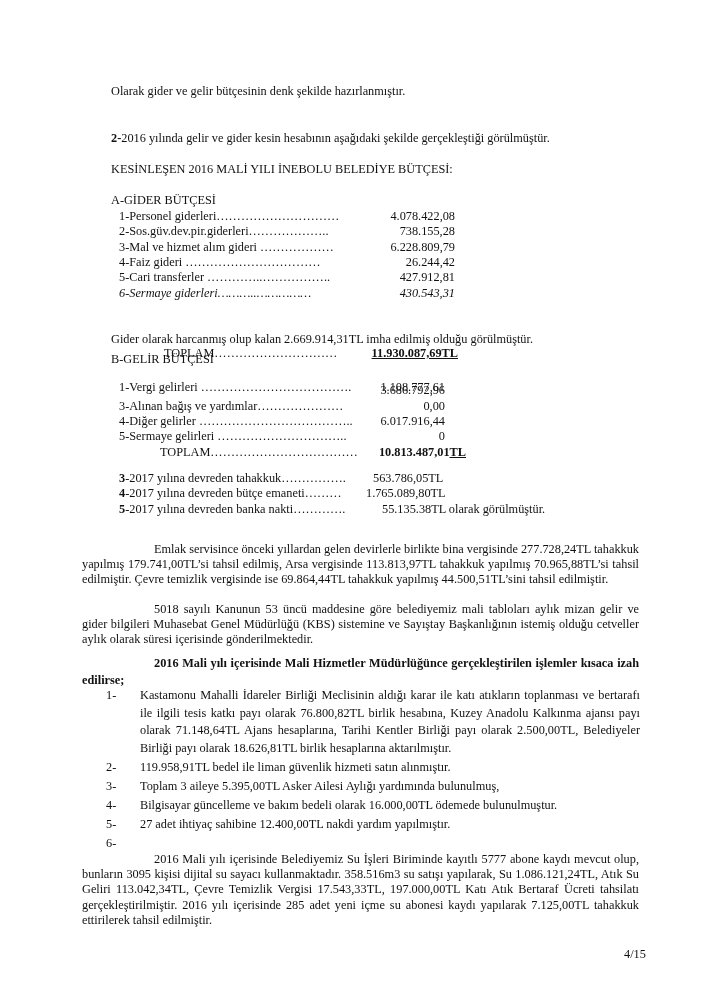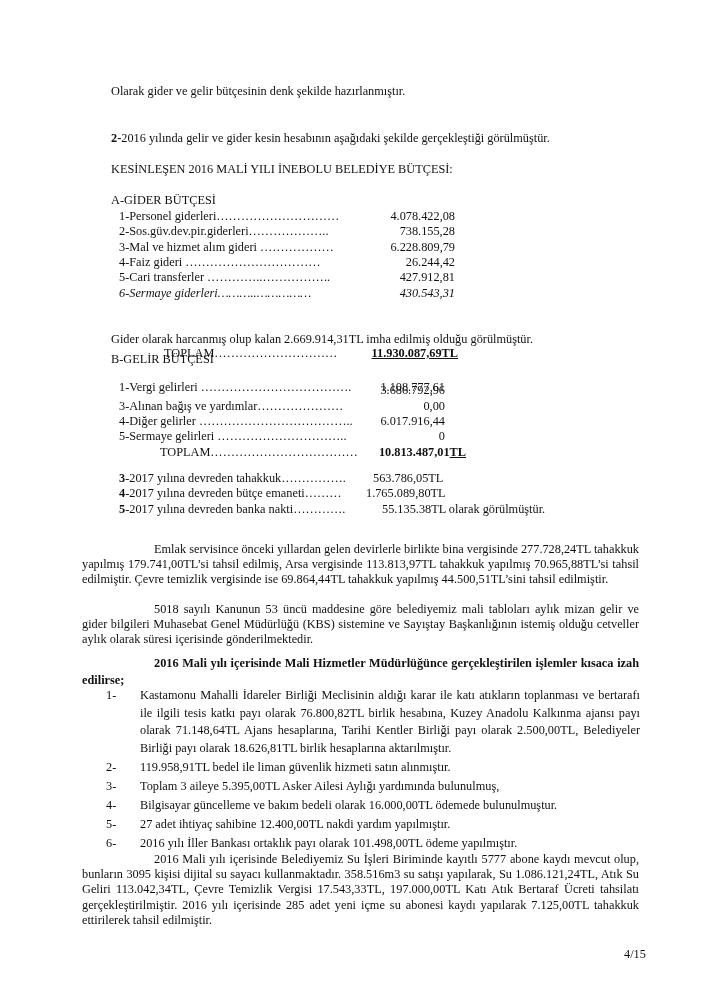--- a/index.html
+++ b/index.html
@@ -103,18 +103,18 @@
 <div class="para" style="top:602px;"><span class="ind"></span><span>5018 sayılı Kanunun 53 üncü maddesine göre belediyemiz mali tabloları aylık mizan gelir ve gider bilgileri Muhasebat Genel Müdürlüğü (KBS) sistemine ve Sayıştay Başkanlığının istemiş olduğu cetveller aylık olarak süresi içerisinde gönderilmektedir.</span></div>
 
 <div class="para b" style="top:655px; line-height:17px;"><span class="ind"></span><span>2016 Mali yılı içerisinde Mali Hizmetler Müdürlüğünce gerçekleştirilen işlemler kısaca izah edilirse;</span></div>
 
 <div class="list" style="top:687px;" id="islem-list">
     <div class="li"><span class="num">1-</span><span>Kastamonu Mahalli İdareler Birliği Meclisinin aldığı karar ile katı atıkların toplanması ve bertarafı ile ilgili tesis katkı payı olarak 76.800,82TL birlik hesabına, Kuzey Anadolu Kalkınma ajansı payı olarak 71.148,64TL Ajans hesaplarına, Tarihi Kentler Birliği payı olarak 2.500,00TL, Belediyeler Birliği payı olarak 18.626,81TL birlik hesaplarına aktarılmıştır.</span></div>
     <div class="li"><span class="num">2-</span><span>119.958,91TL bedel ile liman güvenlik hizmeti satın alınmıştır.</span></div>
     <div class="li"><span class="num">3-</span><span>Toplam 3 aileye 5.395,00TL Asker Ailesi Aylığı yardımında bulunulmuş,</span></div>
     <div class="li"><span class="num">4-</span><span>Bilgisayar güncelleme ve bakım bedeli olarak 16.000,00TL ödemede bulunulmuştur.</span></div>
     <div class="li"><span class="num">5-</span><span>27 adet ihtiyaç sahibine 12.400,00TL nakdi yardım yapılmıştır.</span></div>
-    <div class="li"><span class="num">6-</span><span>2016 yılı İller Bankası ortaklık payı olarak 101.498,00TL ödeme yapılmıştır.</span></div>
+    <div class="li"><span class="num">6-</span></div>
   </div>
 
 <div class="para" style="top:852px;"><span class="ind"></span><span>2016 Mali yılı içerisinde Belediyemiz Su İşleri Biriminde kayıtlı 5777 abone kaydı mevcut olup, bunların 3095 kişisi dijital su sayacı kullanmaktadır. 358.516m3 su satışı yapılarak, Su 1.086.121,24TL, Atık Su Geliri 113.042,34TL, Çevre Temizlik Vergisi 17.543,33TL, 197.000,00TL Katı Atık Bertaraf Ücreti tahsilatı gerçekleştirilmiştir. 2016 yılı içerisinde 285 adet yeni içme su abonesi kaydı yapılarak 7.125,00TL tahakkuk ettirilerek tahsil edilmiştir.</span></div>
 
 <div class="abs" style="left:624px; top:947px;">4/15</div>
 
 </body></html>

